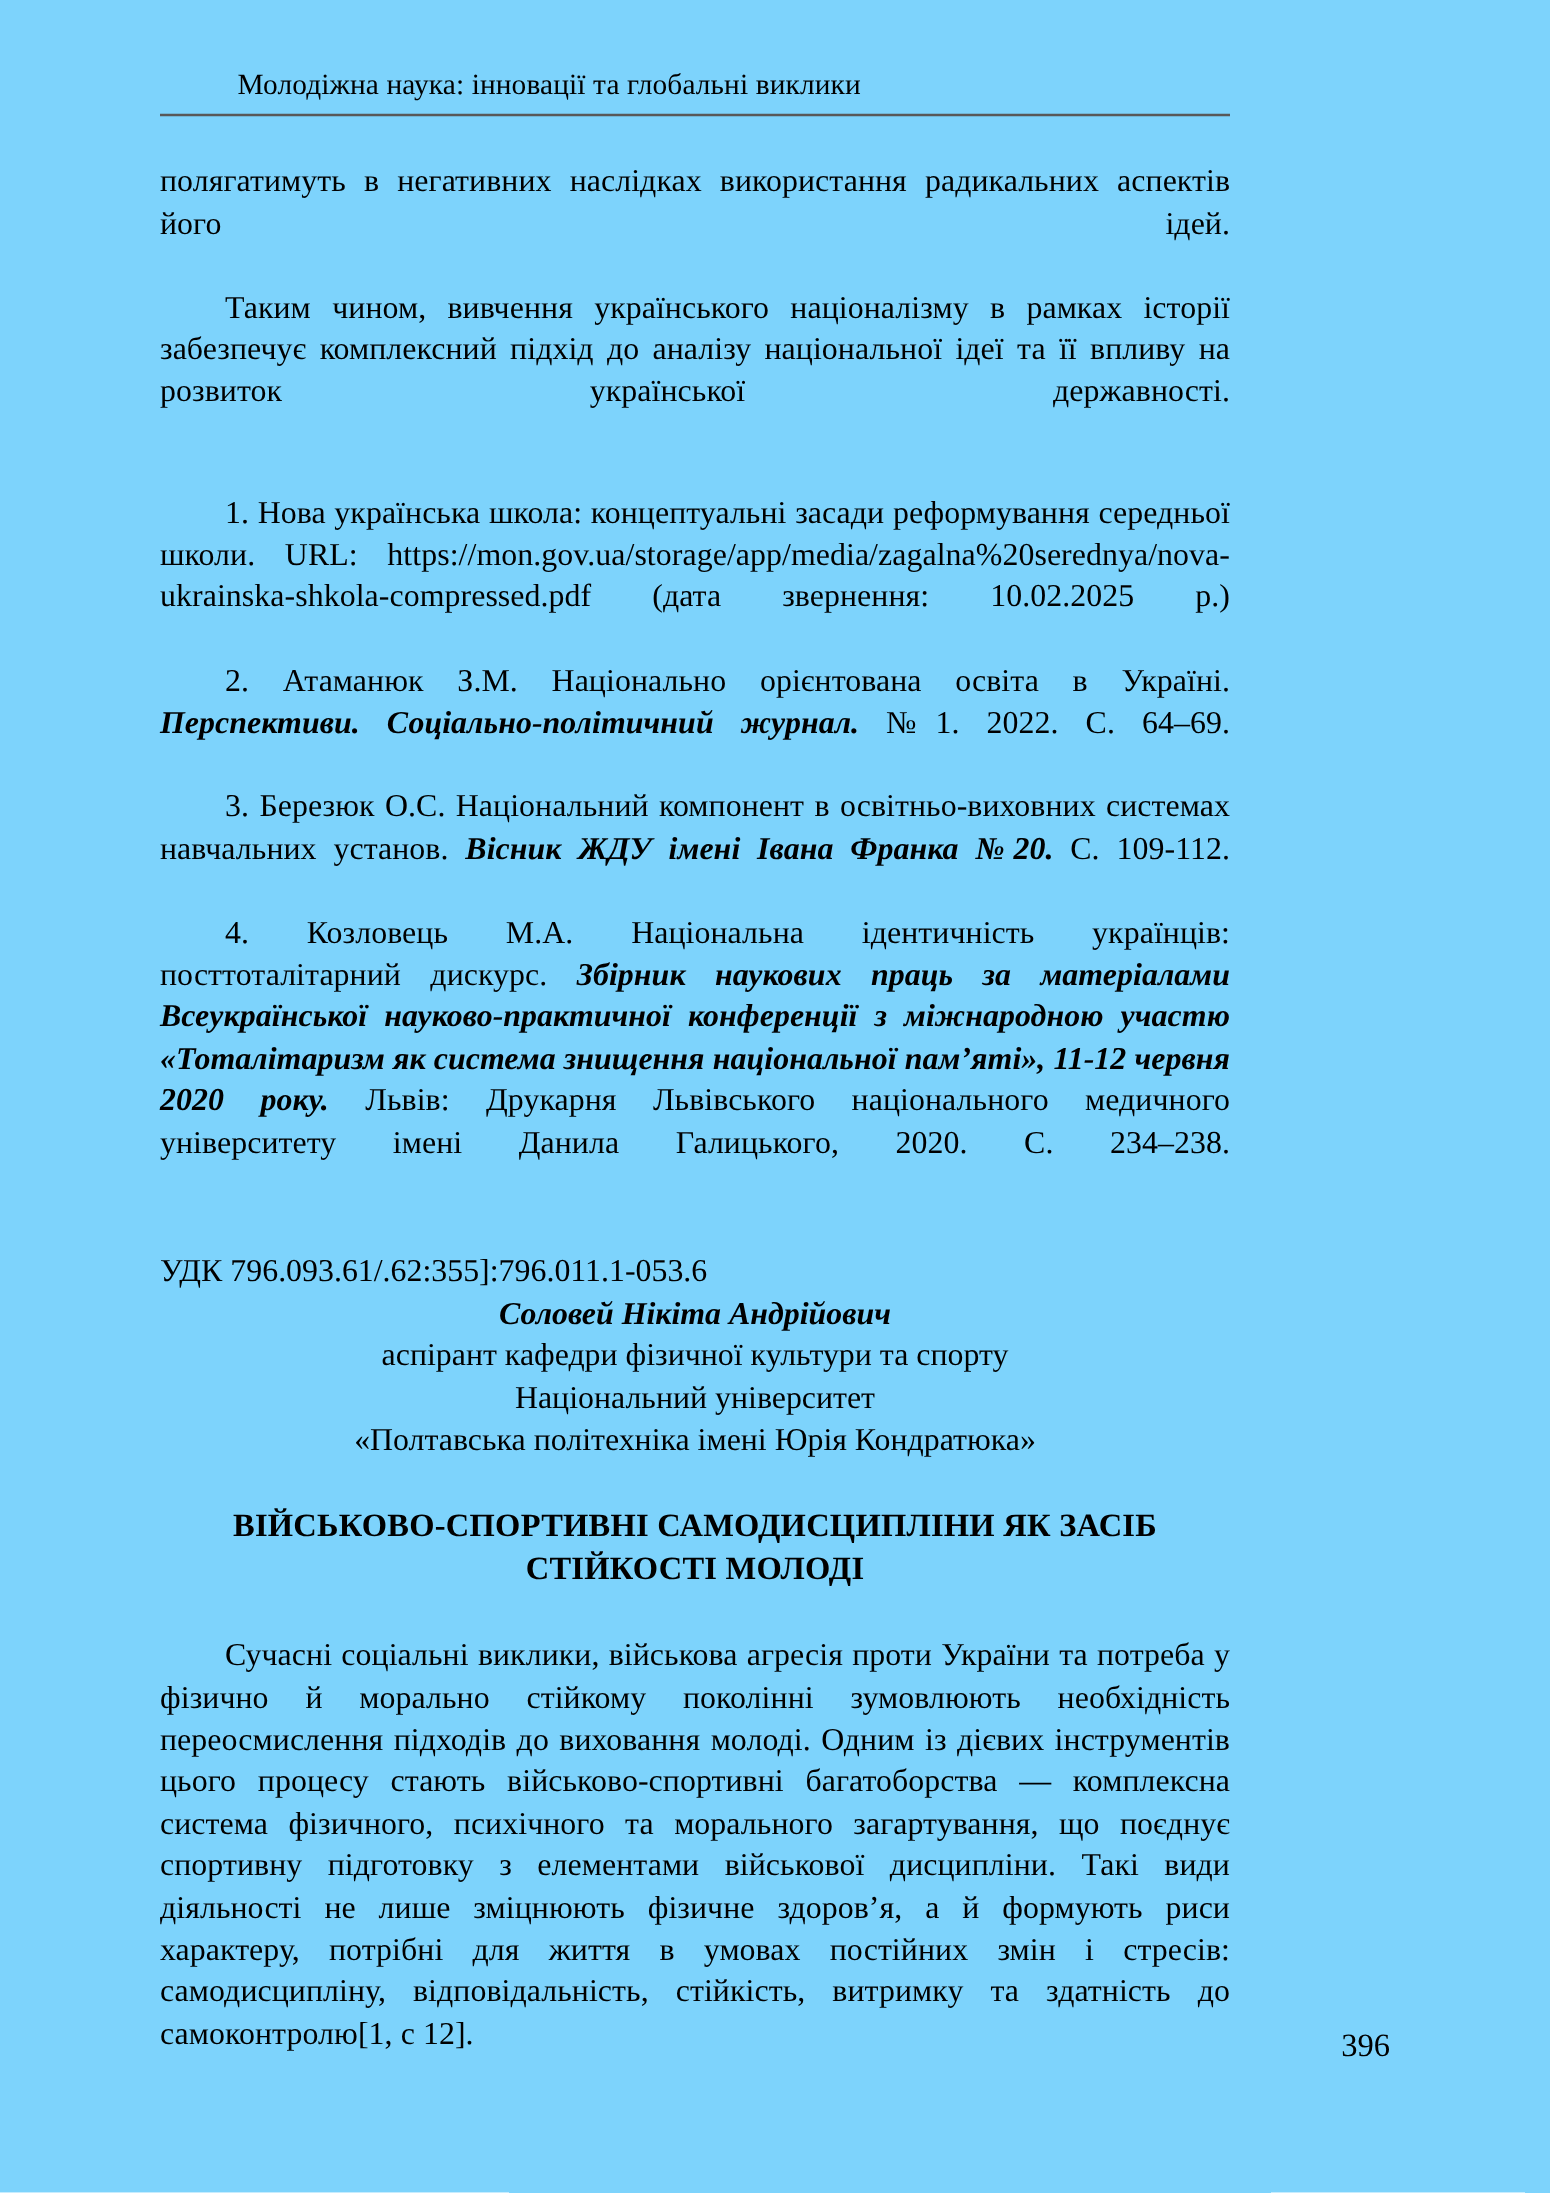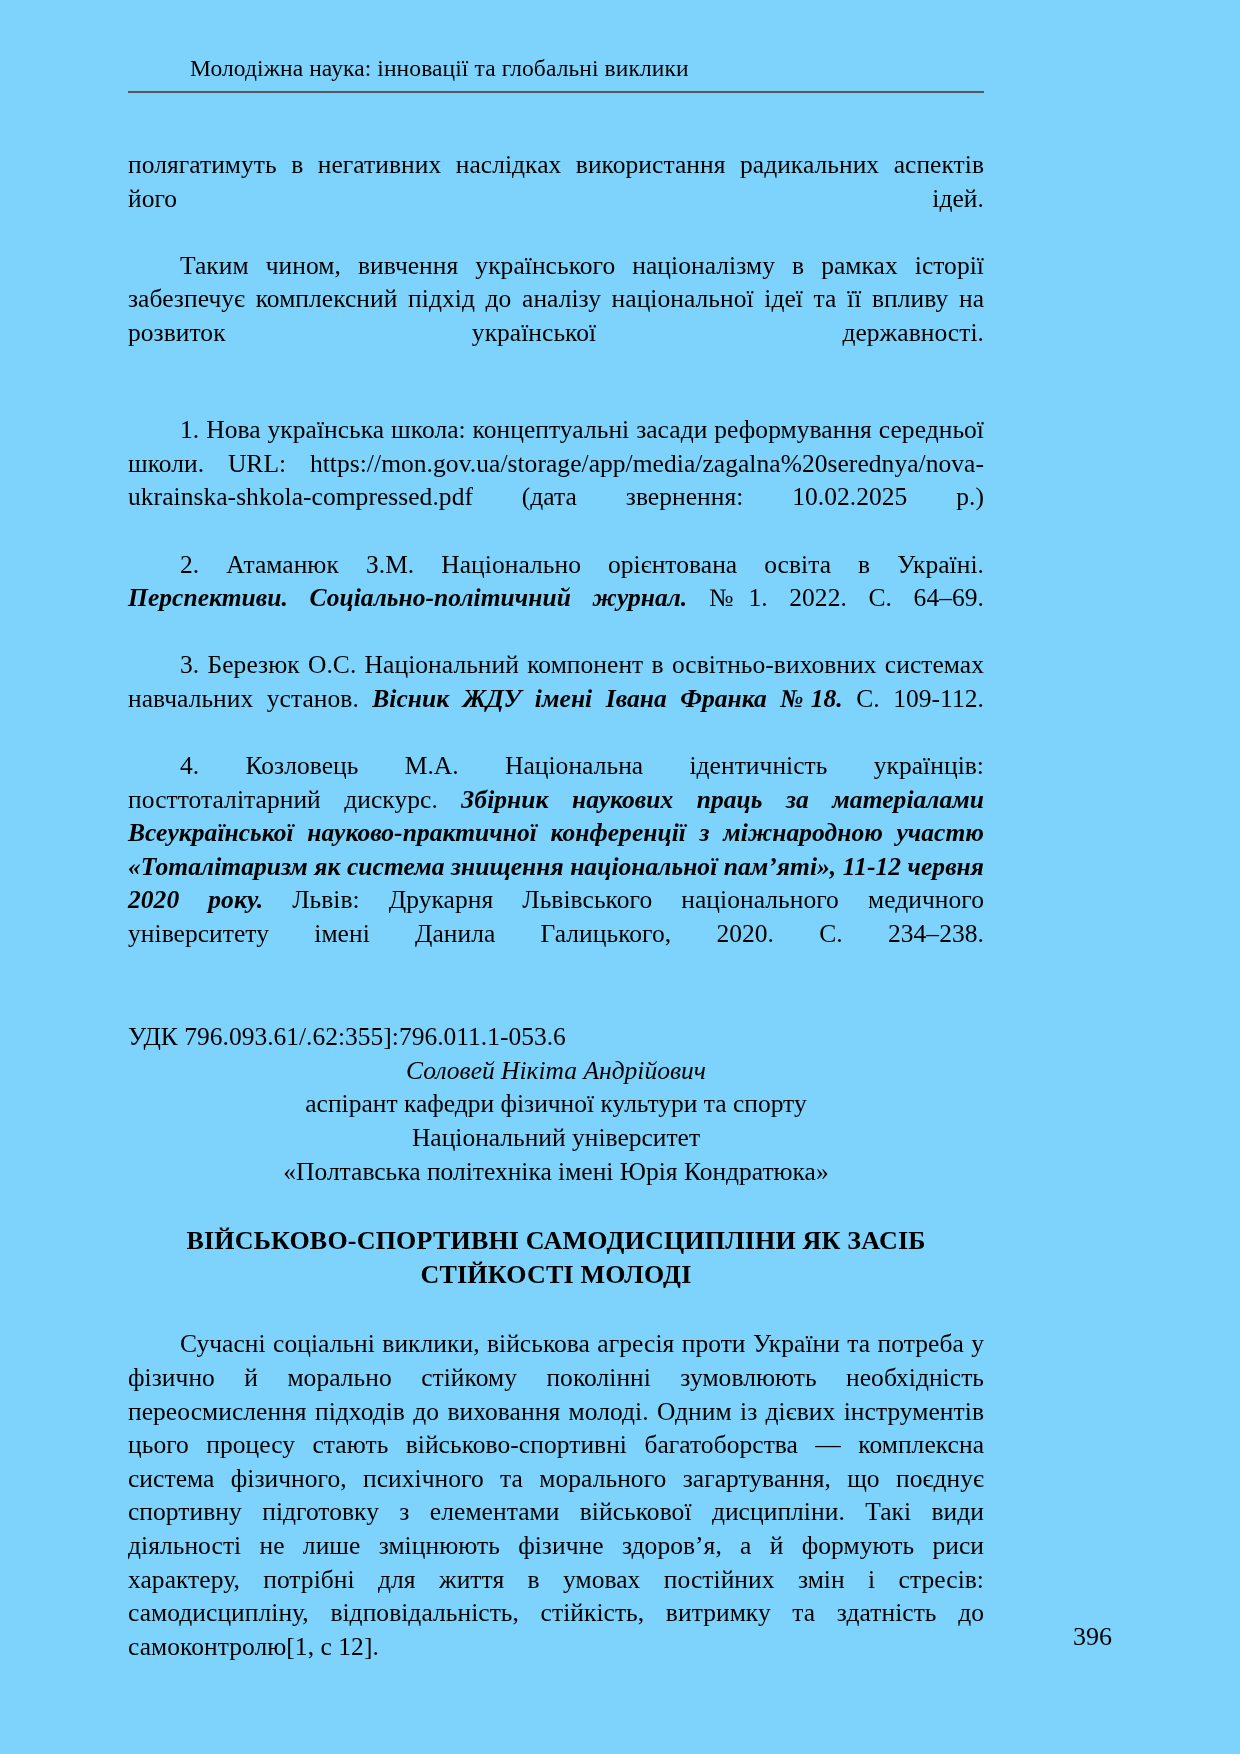--- a/index.html
+++ b/index.html
@@ -61,34 +61,33 @@
   p.just {
     text-align: justify;
   }
   p.just::after {
     content: "";
     display: inline-block;
     width: 100%;
   }
   p.noindent {
     text-indent: 0;
-    margin-top: 20px;
   }
   p.indent {
     text-indent: 52px;
   }
   p.last::after {
     content: none;
   }
   .italic {
     font-style: italic;
     font-weight: bold;
   }
   .bolditalic {
-    font-weight: normal;
+    font-weight: bold;
     font-style: italic;
   }
   .gap-md { height: 30px; }
   .gap-lg { height: 36px; }
 
   
   .sources-heading {
     font-size: 25.5px;
     line-height: 33.6px;
     text-align: center;
@@ -142,21 +141,21 @@
 
     <p class="just indent">Таким чином, вивчення українського націоналізму в рамках історії забезпечує комплексний підхід до аналізу національної ідеї та її впливу на розвиток української державності.</p>
 
     <div class="gap-md"></div>
 
 
     <p class="just indent"><span>1.</span><span> </span><span>Нова українська школа: концептуальні засади реформування середньої школи. URL: https://mon.gov.ua/storage/app/media/zagalna%20serednya/nova-ukrainska-shkola-compressed.pdf (дата звернення: 10.02.2025 р.)</span></p>
 
     <p class="just indent"><span>2.</span><span> </span><span>Атаманюк З.М. Національно орієнтована освіта в Україні. </span><span class="italic">Перспективи. Соціально-політичний журнал.</span><span> №1. 2022. С. 64–69.</span></p>
 
-    <p class="just indent"><span>3.</span><span> </span><span>Березюк О.С. Національний компонент в освітньо-виховних системах навчальних установ. </span><span class="italic">Вісник ЖДУ імені Івана Франка №18.</span><span> С. 109-112.</span></p>
+    <p class="just indent"><span>3.</span><span> </span><span>Березюк О.С. Національний компонент в освітньо-виховних системах навчальних установ. </span><span class="italic">Вісник ЖДУ імені Івана Франка №20.</span><span> С. 109-112.</span></p>
 
     <p class="just indent"><span>4.</span><span> </span><span>Козловець М.А. Національна ідентичність українців: посттоталітарний дискурс. </span><span class="italic">Збірник наукових праць за матеріалами Всеукраїнської науково-практичної конференції з міжнародною участю «Тоталітаризм як система знищення національної пам’яті», 11-12 червня 2020 року.</span><span> Львів: Друкарня Львівського національного медичного університету імені Данила Галицького, 2020. С. 234–238.</span></p>
 
     <div class="gap-lg"></div>
 
     <div class="udc">УДК 796.093.61/.62:355]:796.011.1-053.6</div>
 
     <div class="authorline bolditalic">Соловей Нікіта Андрійович</div>
 
     <div class="authorline">аспірант кафедри фізичної культури та спорту</div>

